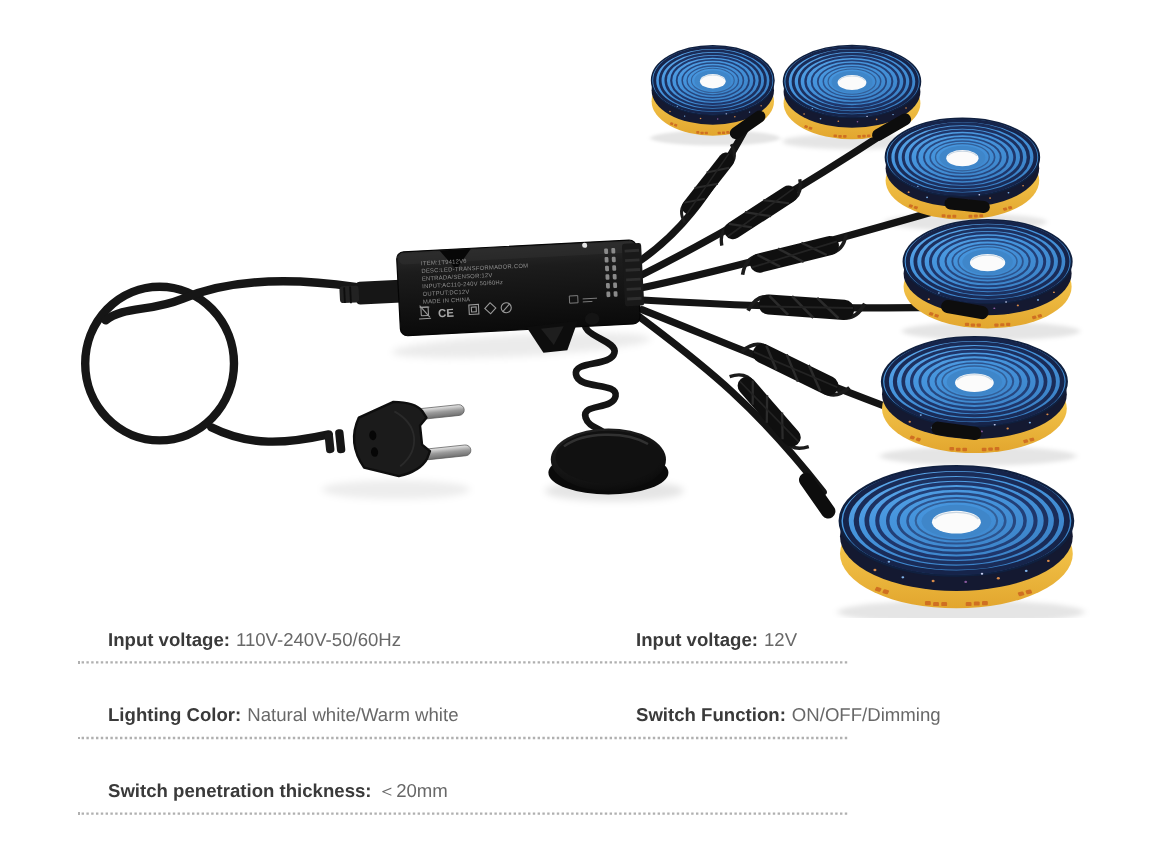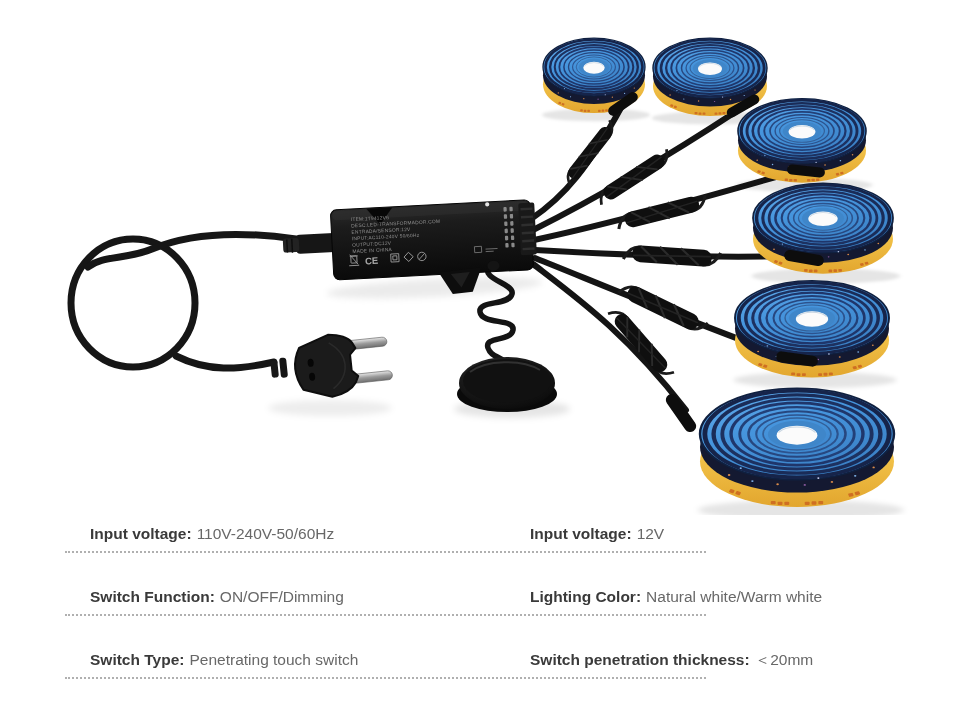--- a/index.html
+++ b/index.html
@@ -242,26 +242,25 @@
   <div class="specs">
     <div class="spec-row">
       <div class="spec-cells">
         <div class="spec-cell"><span class="lbl">Input voltage</span><span class="sep">:</span><span class="val">110V-240V-50/60Hz</span></div>
         <div class="spec-cell"><span class="lbl">Input voltage</span><span class="sep">:</span><span class="val">12V</span></div>
       </div>
       <div class="dotline"></div>
     </div>
     <div class="spec-row">
       <div class="spec-cells">
+        <div class="spec-cell"><span class="lbl">Lighting Color</span><span class="sep">:</span><span class="val">Natural white/Warm white</span></div>
         <div class="spec-cell"><span class="lbl">Switch Function</span><span class="sep">:</span><span class="val">ON/OFF/Dimming</span></div>
-        <div class="spec-cell"><span class="lbl">Lighting Color</span><span class="sep">:</span><span class="val">Natural white/Warm white</span></div>
       </div>
       <div class="dotline"></div>
     </div>
     <div class="spec-row">
       <div class="spec-cells">
-        <div class="spec-cell"><span class="lbl">Switch Type</span><span class="sep">:</span><span class="val">Penetrating touch switch</span></div>
         <div class="spec-cell"><span class="lbl">Switch penetration thickness</span><span class="sep">:</span><span class="val">＜20mm</span></div>
       </div>
       <div class="dotline"></div>
     </div>
   </div>
 </div>
 
 </body></html>

